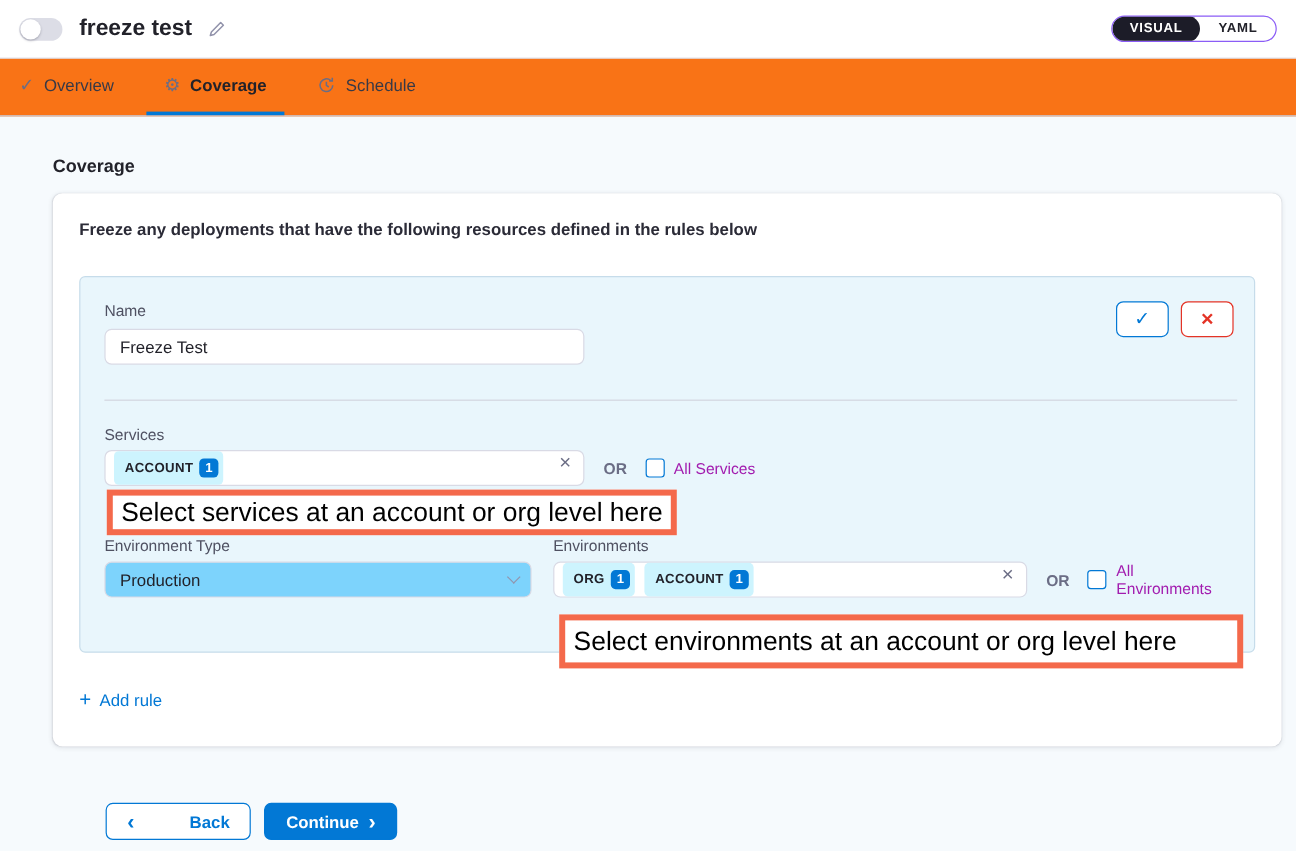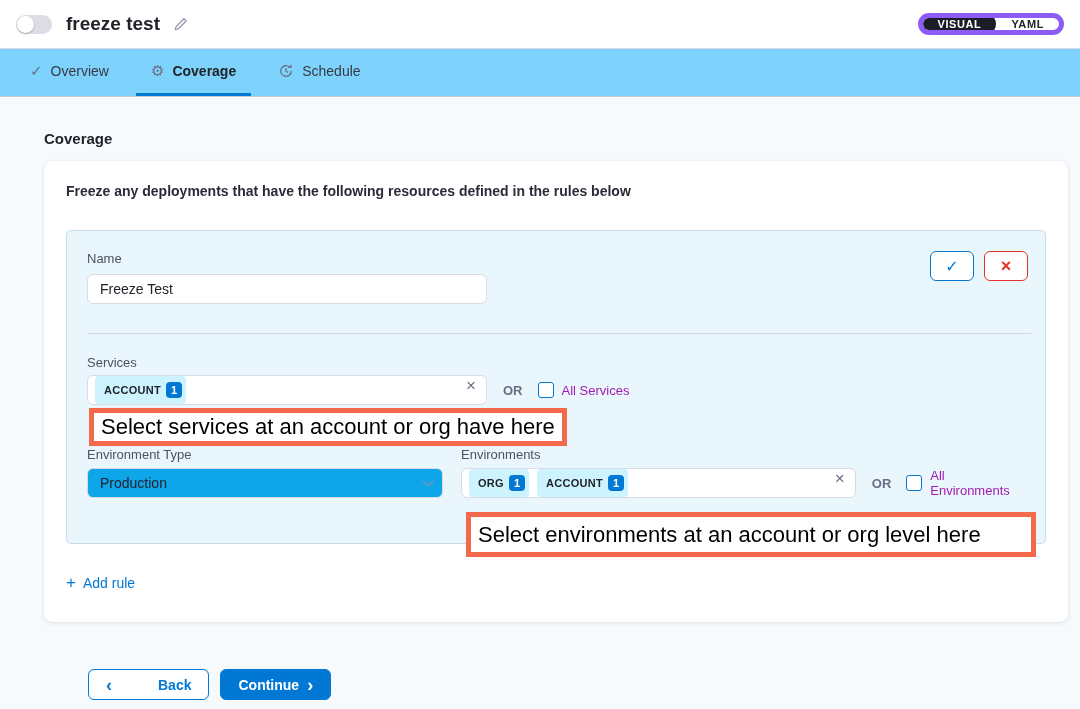--- a/index.html
+++ b/index.html
@@ -22,34 +22,34 @@
     position: relative; flex: 0 0 auto; cursor: pointer;
   }
   .toggle .knob {
     position: absolute; left: 1px; top: 1px; width: 17px; height: 17px;
     border-radius: 50%; background: #fff; box-shadow: 0 1px 2px rgba(40,41,61,.3);
   }
   .header-title { font-size: 19px; font-weight: 700; margin-left: 14px; color: #22222a; }
   .pencil { margin-left: 12px; display: inline-flex; cursor: pointer; }
   .view-pill {
     margin-left: auto; display: inline-flex; align-items: center;
-    border: 5px solid #8b5cf6; border-radius: 999px; background: #fff; overflow: hidden;
+    border: 1px solid #8b5cf6; border-radius: 999px; background: #fff; overflow: hidden;
     height: 22px;
   }
   .view-seg {
     font-size: 11px; font-weight: 700; letter-spacing: .6px;
     padding: 0 15px; height: 22px; line-height: 22px; cursor: pointer;
   }
   .view-seg.active { background: #1c1c28; color: #fff; border-radius: 999px; }
   .view-seg.inactive { color: #22222a; }
 
   
   .tabbar {
-    height: 48px; background: #7dd3fc; border-bottom: 1px solid #c9cad6;
-    display: flex; align-items: stretch; padding-left: 15px;
+    height: 48px; background: #f97316; border-bottom: 1px solid #c9cad6;
+    display: flex; align-items: stretch; padding-left: 1px;
   }
   .tab {
     display: flex; align-items: center; gap: 8px; padding: 0 15px; margin-right: 12px;
     font-size: 14px; color: #383946; cursor: pointer; border-bottom: 3px solid transparent;
   }
   .tab.active { font-weight: 700; color: #22222a; border-bottom-color: #0278d5; }
   .tab-icon { color: #6b6d85; display: inline-flex; align-items: center; }
   .check-icon::before { content: "\2713"; font-size: 15px; font-weight: 700; color: #6b6d85; }
   .gear-icon::before { content: "\2699"; font-size: 15px; color: #6b6d85; }
 
@@ -106,21 +106,21 @@
   .clear-x::before { content: "\00d7"; font-size: 17px; }
 
   .or-label { font-size: 13px; font-weight: 600; color: #6b6d85; margin-left: 16px; }
   .checkbox {
     width: 16px; height: 16px; border: 1.6px solid #0278d5; border-radius: 3px;
     background: #fff; margin-left: 15px; flex: 0 0 auto; cursor: pointer;
   }
   .check-label { font-size: 13px; color: #a21caf; margin-left: 8px; cursor: pointer; }
 
   .select {
-    width: 356px; height: 30px; background: #0ea5e9; border: 1px solid #d9dae5;
+    width: 356px; height: 30px; background: #7dd3fc; border: 1px solid #d9dae5;
     border-radius: 6px; display: flex; align-items: center; padding: 0 12px;
     font-size: 14px; color: #22222a; cursor: pointer;
   }
   .caret {
     margin-left: auto; width: 8px; height: 8px; border-right: 1.6px solid #9293ab;
     border-bottom: 1.6px solid #9293ab; transform: rotate(45deg) translateY(-3px);
   }
 
   .annotation {
     background: #fff; border: 5px solid #f4694b; color: #000;
@@ -225,21 +225,21 @@
               <span class="chip-label">ACCOUNT</span>
               <span class="chip-count">1</span>
             </span>
             <span class="clear-x"></span>
           </div>
           <span class="or-label">OR</span>
           <span class="checkbox"></span>
           <span class="check-label">All Services</span>
         </div>
 
-        <div class="annotation annotation-services">Select services at an account or org have here</div>
+        <div class="annotation annotation-services">Select services at an account or org level here</div>
 
         <div class="env-row">
           <div class="env-col1">
             <div class="env-col-label">Environment Type</div>
             <div class="select">
               <span>Production</span>
               <span class="caret"></span>
             </div>
           </div>
           <div class="env-col2">

